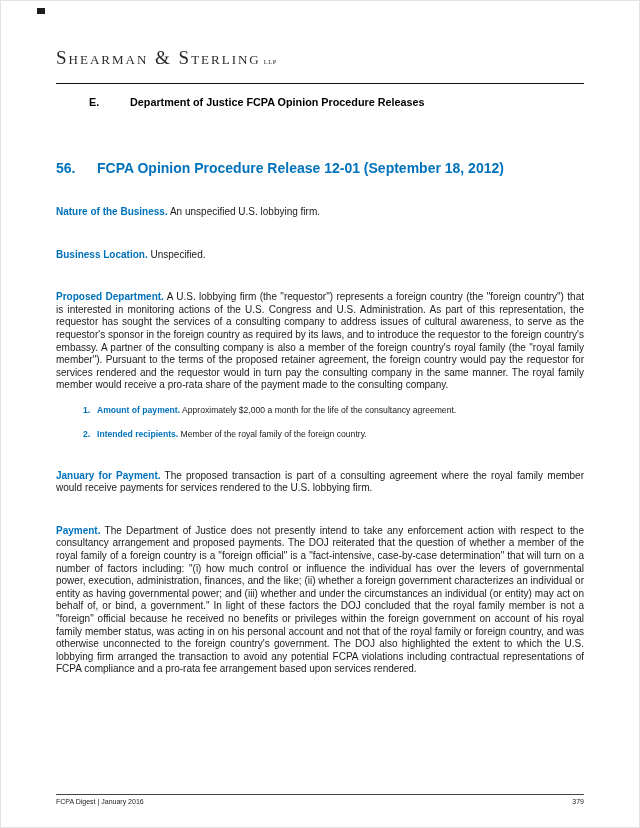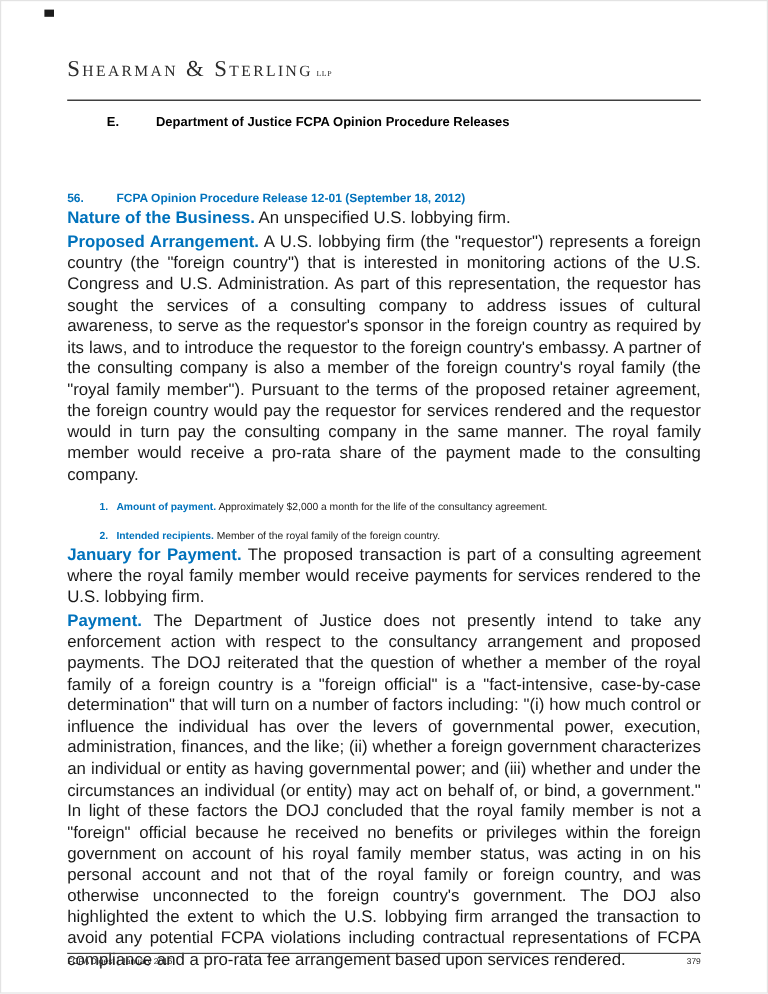--- a/index.html
+++ b/index.html
@@ -48,30 +48,30 @@
     font-size:10.8px;
     font-weight:bold;
     color:#000;
     margin-left:33px;
   }
   .doc-heading .h-num { display:inline-block; width:41px; }
 
   
   .section-heading {
     margin-top:52px;
-    font-size:10px;
+    font-size:14px;
     font-weight:bold;
     color:var(--accent);
   }
   .section-heading .s-num { display:inline-block; width:41px; }
 
   
   p.body {
-    margin-top:2px;
-    font-size:14px;
+    margin-top:30px;
+    font-size:10px;
     line-height:1.26;
     text-align:justify;
     color:#1a1a1a;
   }
   .lead {
     font-weight:bold;
     color:var(--accent);
   }
 
   
@@ -121,23 +121,27 @@
 
   <div class="section-heading">
     <span class="s-num">56.</span><span>FCPA Opinion Procedure Release 12-01 (September  18, 2012)</span>
   </div>
 
   <p class="body">
     <span class="lead">Nature of the Business.</span>
     <span>An unspecified U.S. lobbying firm.</span>
   </p>
 
+  <p class="body">
+    <span class="lead">Business Location.</span>
+    <span>Unspecified.</span>
+  </p>
 
   <p class="body">
-    <span class="lead">Proposed Arrangement.</span>
+    <span class="lead">Proposed Department.</span>
     <span>A U.S. lobbying firm (the "requestor") represents a foreign country (the "foreign country") that is interested in monitoring actions of the U.S. Congress and U.S. Administration.  As part of this representation, the requestor has sought the services of a consulting company to address issues of cultural awareness, to serve as the requestor's sponsor in the foreign country as required by its laws, and to introduce the requestor to the foreign country's embassy.  A partner of the consulting company is also a member of the foreign country's royal family (the "royal family member").  Pursuant to the terms of the proposed retainer agreement, the foreign country would pay the requestor for services rendered and the requestor would in turn pay the consulting company in the same manner.  The royal family member would receive a pro-rata share of the payment made to the consulting company.</span>
   </p>
 
   <div class="num-list">
     <div class="num-item">
       <span class="li-num">1.</span><span class="lead">Amount of payment.</span>
       <span>Approximately $2,000 a month for the life of the consultancy agreement.</span>
     </div>
     <div class="num-item">
       <span class="li-num">2.</span><span class="lead">Intended recipients.</span>

